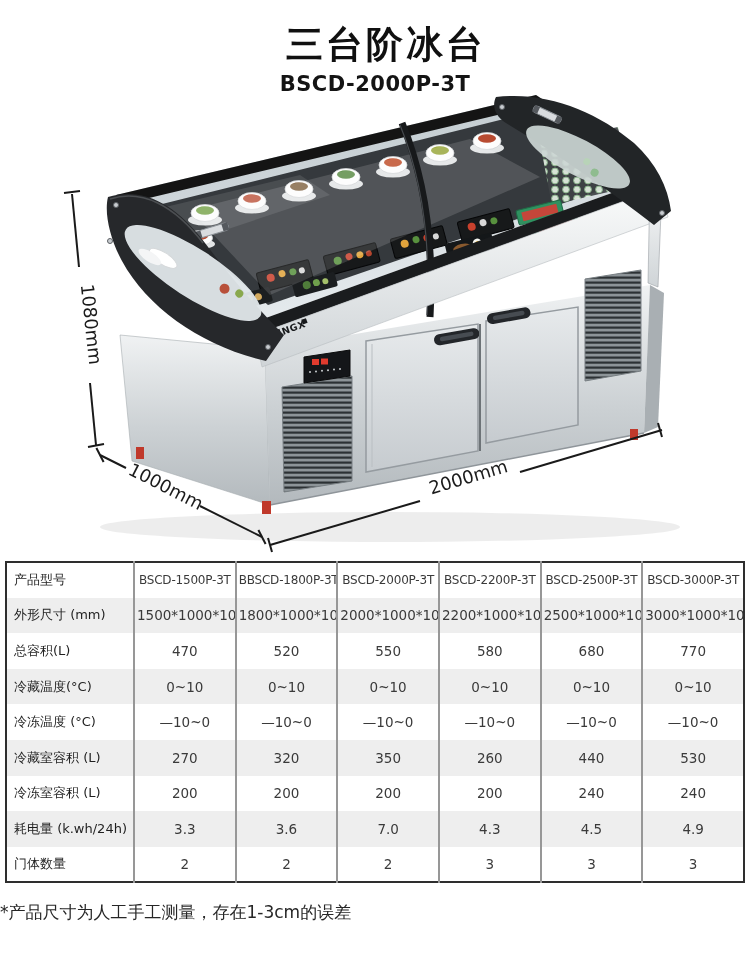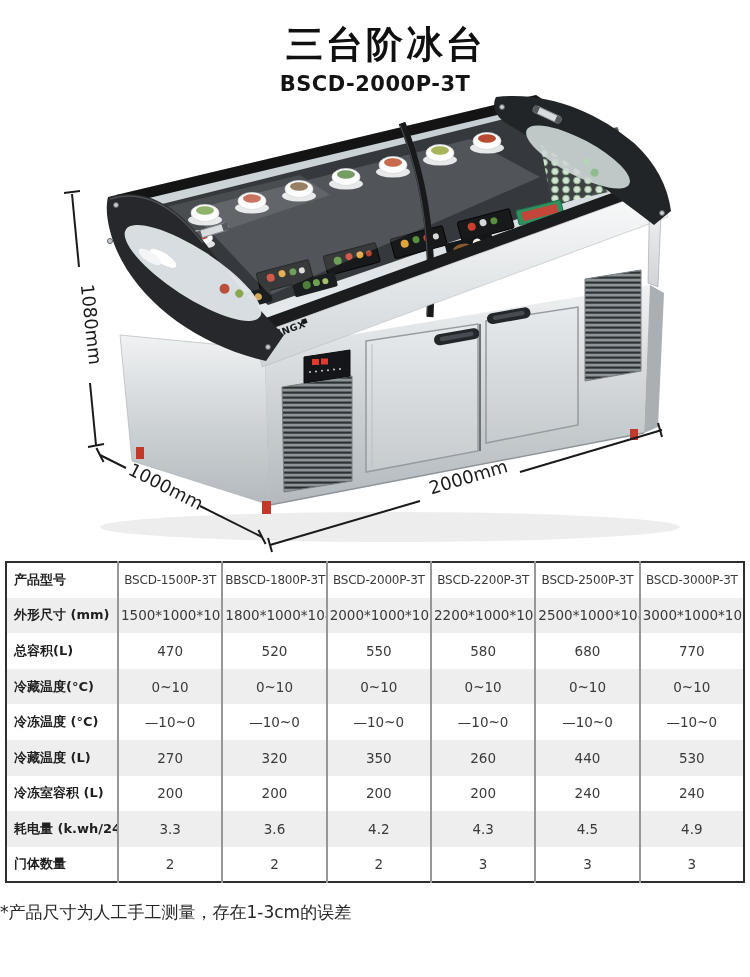--- a/index.html
+++ b/index.html
@@ -5,21 +5,21 @@
   html,body{margin:0;padding:0;background:#fff;}
   .page{position:relative;width:750px;height:977px;background:#fff;overflow:hidden;
         font-family:"DejaVu Sans","Liberation Sans",sans-serif;}
   .title{position:absolute;top:20px;left:0;width:100%;text-align:center;
          font-size:37px;font-weight:900;color:#101010;letter-spacing:3px;padding-left:11px;}
   .model{position:absolute;top:72px;left:0;width:100%;text-align:center;
          font-size:21px;font-weight:600;color:#141414;letter-spacing:.5px;}
   .product-svg{position:absolute;top:95px;left:0;}
   .spec-wrap{position:absolute;top:561px;left:5px;width:740px;}
   table.spec{border-collapse:collapse;table-layout:fixed;width:740px;border:2px solid #2e2e2e;}
-  table.spec th{width:112px;text-align:left;padding:0 2px 0 7px;font-size:13px;font-weight:700;color:#1f1f1f;}
+  table.spec th{width:128px;text-align:left;padding:0 2px 0 7px;font-size:13px;font-weight:400;color:#1f1f1f;}
   table.spec td{text-align:center;padding:0 2px;font-size:13.5px;color:#3a3a3a;border-left:2px solid #979797;}
   table.spec th,table.spec td{height:35.6px;box-sizing:border-box;overflow:hidden;white-space:nowrap;}
   table.spec tr:nth-child(even){background:#eeeeee;}
   table.spec tr.r0 td{font-size:12px;letter-spacing:-.2px;}
   .footer{position:absolute;top:897px;left:0;width:100%;text-align:left;
           font-size:17px;line-height:31px;color:#262626;}
   svg text{font-family:"DejaVu Sans","Liberation Sans",sans-serif;}
 </style>
 </head>
 <body>
@@ -345,42 +345,42 @@
           <tr class="r4">
             <th>冷冻温度 (°C)</th>
             <td>—10~0</td>
             <td>—10~0</td>
             <td>—10~0</td>
             <td>—10~0</td>
             <td>—10~0</td>
             <td>—10~0</td>
           </tr>
           <tr class="r5">
-            <th>冷藏温度 (L)</th>
+            <th>冷藏室容积 (L)</th>
             <td>270</td>
             <td>320</td>
             <td>350</td>
             <td>260</td>
             <td>440</td>
             <td>530</td>
           </tr>
           <tr class="r6">
             <th>冷冻室容积 (L)</th>
             <td>200</td>
             <td>200</td>
             <td>200</td>
             <td>200</td>
             <td>240</td>
             <td>240</td>
           </tr>
           <tr class="r7">
             <th>耗电量 (k.wh/24h)</th>
             <td>3.3</td>
             <td>3.6</td>
-            <td>4.2</td>
+            <td>7.0</td>
             <td>4.3</td>
             <td>4.5</td>
             <td>4.9</td>
           </tr>
           <tr class="r8">
             <th>门体数量</th>
             <td>2</td>
             <td>2</td>
             <td>2</td>
             <td>3</td>

